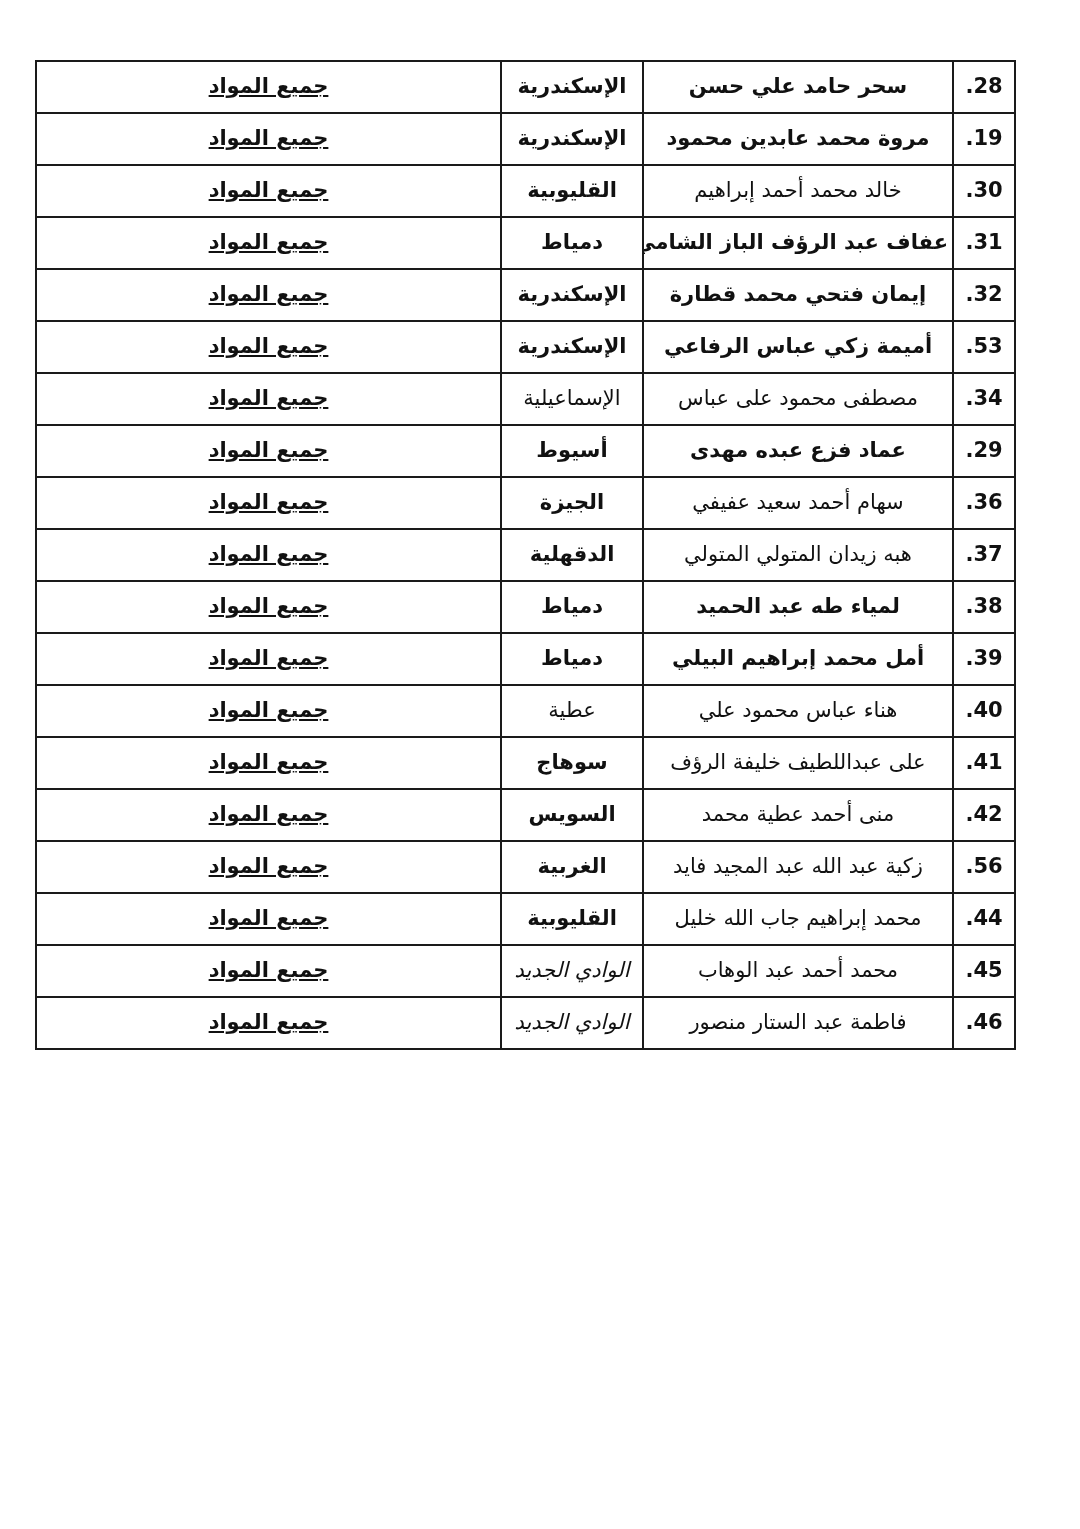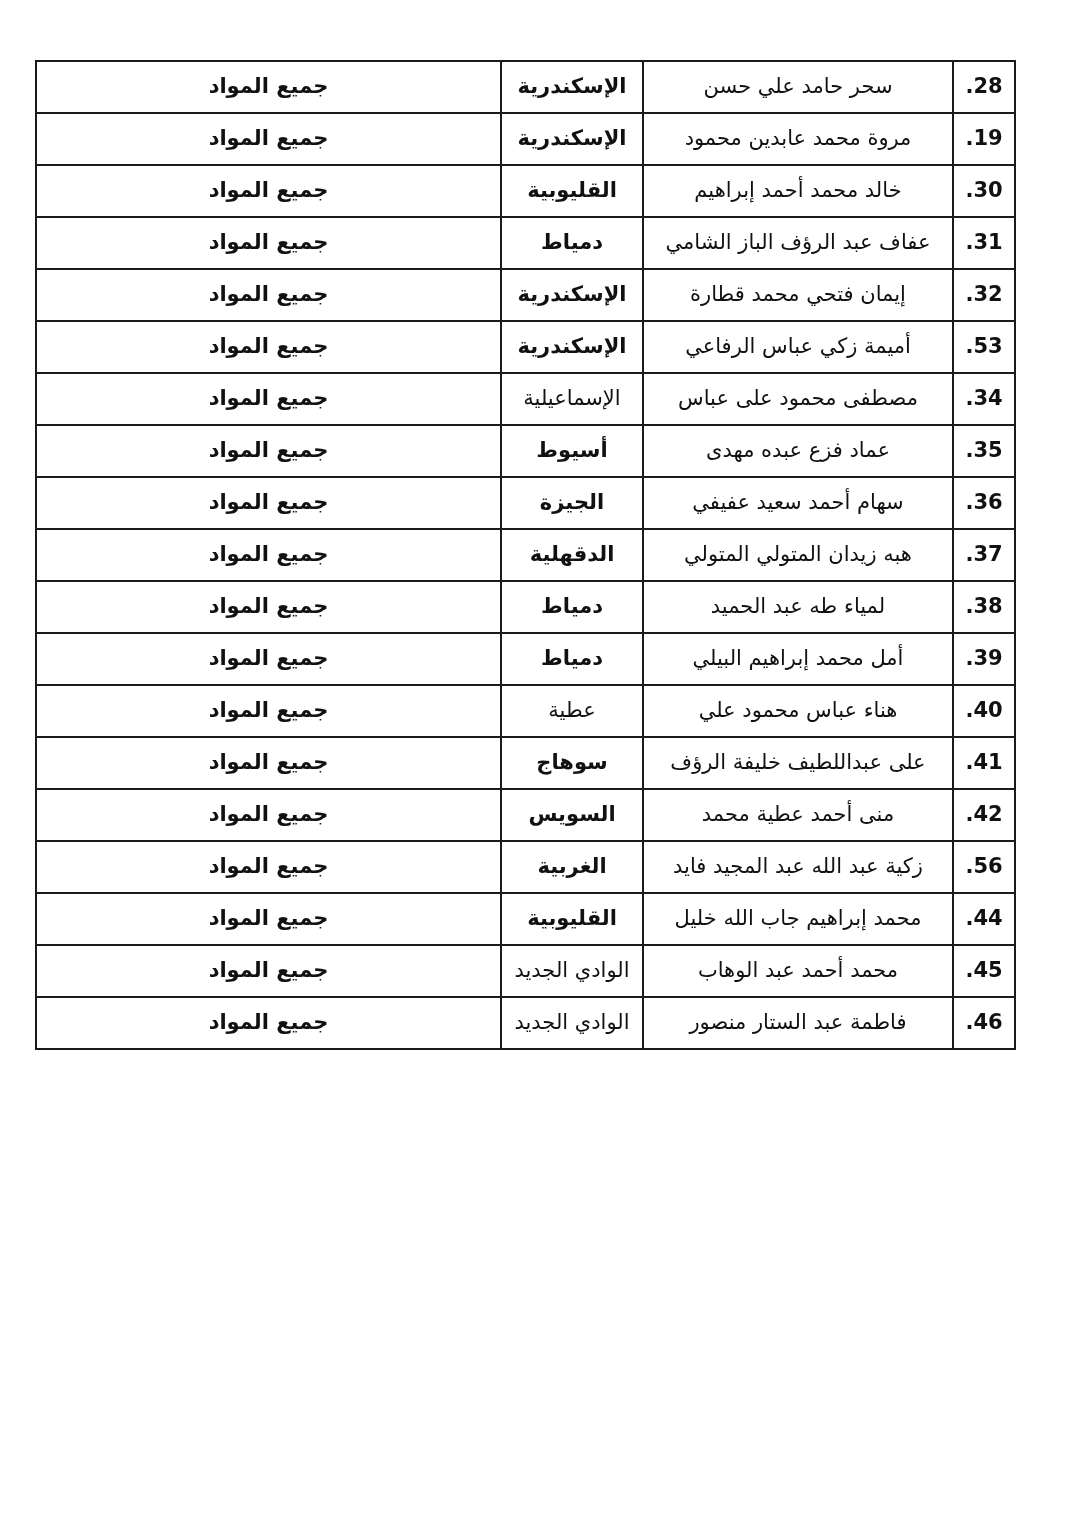--- a/index.html
+++ b/index.html
@@ -40,37 +40,39 @@
     white-space: nowrap;
   }
   td.num {
     width: 52px;
     font-weight: 700;
     font-size: 20px;
     direction: rtl;
   }
   td.name {
     width: 300px;
-    font-weight: 400;
+    font-weight: 700;
   }
   td.gov {
     width: 132px;
     font-weight: 700;
     font-size: 20px;
   }
   td.subjects {
     width: 455px;
     font-weight: 700;
+    text-decoration: underline;
   }
   td.bold {
     font-weight: 400;
   }
   td.small {
     font-size: 15px;
     font-weight: 400;
+    font-style: italic;
   }
   .footer-note {
     position: absolute;
     top: 988px;
     left: 35px;
     width: 955px;
     text-align: center;
     direction: rtl;
     font-weight: 700;
     font-size: 21px;
@@ -120,21 +122,21 @@
     <td class="gov">الإسكندرية</td>
     <td class="subjects">جميع المواد</td>
   </tr>
         <tr>
     <td class="num">34.</td>
     <td class="name bold">مصطفى محمود على عباس</td>
     <td class="gov bold">الإسماعيلية</td>
     <td class="subjects">جميع المواد</td>
   </tr>
         <tr>
-    <td class="num">35.</td>
+    <td class="num">29.</td>
     <td class="name">عماد فزع عبده مهدى</td>
     <td class="gov">أسيوط</td>
     <td class="subjects">جميع المواد</td>
   </tr>
         <tr>
     <td class="num">36.</td>
     <td class="name bold">سهام أحمد سعيد عفيفي</td>
     <td class="gov">الجيزة</td>
     <td class="subjects">جميع المواد</td>
   </tr>

